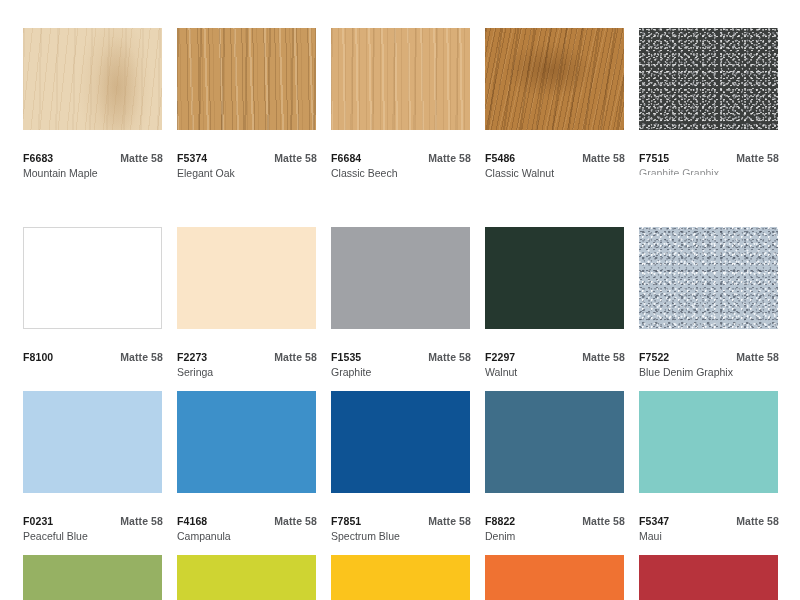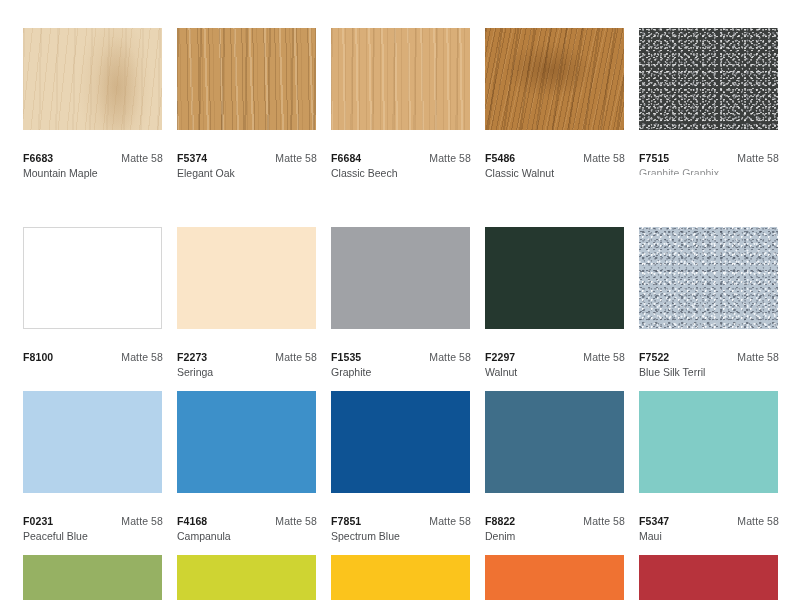--- a/index.html
+++ b/index.html
@@ -156,21 +156,21 @@
     line-height: 12px;
   }
   .code {
     font-size: 10.5px;
     font-weight: bold;
     color: #1a1a1a;
     letter-spacing: 0.1px;
   }
   .finish {
     font-size: 10.5px;
-    font-weight: normal;
+    font-weight: bold;
     color: #55575a;
     letter-spacing: 0.1px;
   }
   .name {
     font-size: 10.5px;
     color: #4c4e51;
     line-height: 14px;
     padding-top: 2px;
     white-space: nowrap;
   }
@@ -301,21 +301,21 @@
         </div>
         <div class="swatch-cell">
           <div class="chip" style="background: rgb(185, 198, 210);">
             <div class="tex tex-graphite-light"></div>
           </div>
           <div class="caption">
             <div class="cap-line-1">
               <span class="code">F7522</span>
               <span class="finish">Matte 58</span>
             </div>
-            <div class="name">Blue Silk Terril</div>
+            <div class="name">Blue Denim Graphix</div>
           </div>
         </div>
       </div>
       <div class="grid-row row-gap-small">
         <div class="swatch-cell">
           <div class="chip" style="background: rgb(180, 211, 236);"></div>
           <div class="caption">
             <div class="cap-line-1">
               <span class="code">F0231</span>
               <span class="finish">Matte 58</span>

